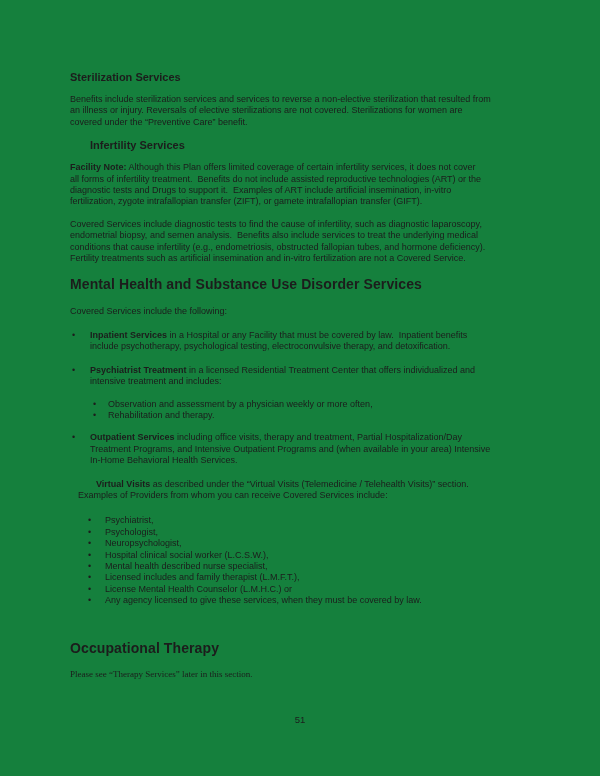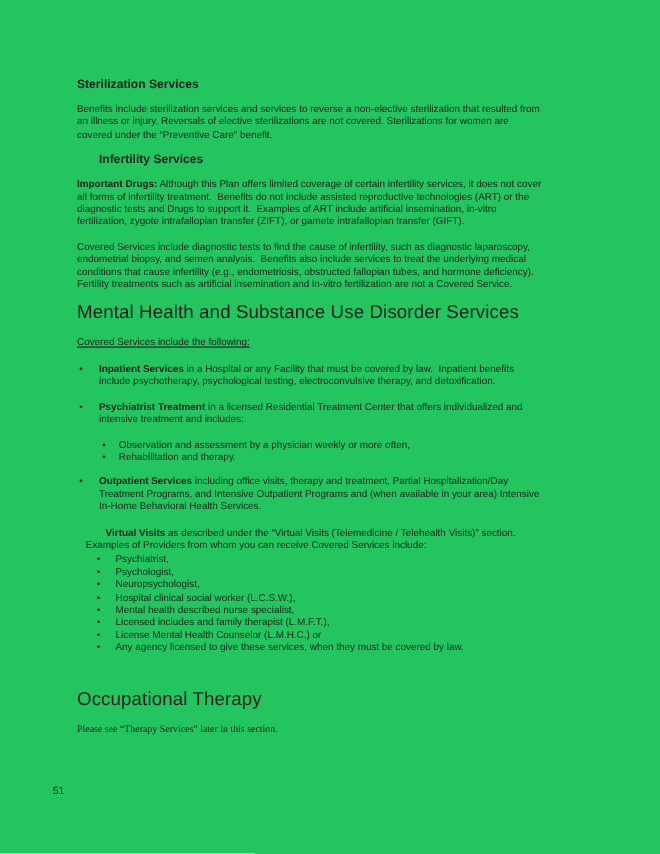--- a/index.html
+++ b/index.html
@@ -1,80 +1,80 @@
 <!DOCTYPE html>
 <html><head>
 <meta charset="utf-8">
 <style>
   html,body{margin:0;padding:0;background:#e8e8e8;}
   .page{
     position:relative;
     width:600px;height:776px;
     margin:0 auto;
-    background:#22c55e;
+    background:#15803d;
     box-sizing:border-box;
     padding:71px 52px 0 70px;
     overflow:hidden;
     font-family:"Liberation Sans","DejaVu Sans",sans-serif;
     color:#1c1c1c;
   }
   .h-small{
     font-size:11px;line-height:13px;font-weight:bold;
     margin:0 0 10px 0;
   }
   .h-small.mt3{margin-top:3px;padding-left:20px;}
   .h-big{
-    font-size:17px;line-height:18px;font-weight:normal;
+    font-size:14px;line-height:18px;font-weight:bold;
     margin:9px 0 13px 0;letter-spacing:.1px;
   }
   .h-big.ot{margin-top:32px;margin-bottom:12px;}
   .body{
     font-size:9px;line-height:11.4px;
     margin:0 0 11px 0;
     white-space:pre;
   }
-  .mb12{margin-bottom:12px;text-decoration:underline;}
-  .mb2{margin-bottom:2px;}
+  .mb12{margin-bottom:12px;}
+  .mb2{margin-bottom:14px;}
   .mb10{margin-bottom:10px;font-family:Liberation Serif, serif;}
   .vv{margin-left:8px;text-indent:18px;}
   b{font-weight:bold;}
   .li{
     display:flex;align-items:flex-start;
     font-size:9px;line-height:11.4px;
   }
   .li .mk{flex:0 0 auto;white-space:pre;}
   .li .txt{flex:1 1 auto;white-space:pre;}
   .l1{margin-left:2px;}
   .l1 .mk{width:18px;}
   .l1{margin-bottom:12px;}
   .l1.mb11{margin-bottom:11px;}
   .l2{margin-left:23px;margin-bottom:0;}
   .l2 .mk{width:15px;}
   .l3{margin-left:18px;margin-bottom:0;}
   .l3 .mk{width:17px;}
   .subgroup{margin-bottom:11px;}
   .pageno{
     position:absolute;left:0;right:0;top:714px;
-    text-align:left;font-size:9.5px;color:#1c1c1c;margin-left:48px;
+    text-align:center;font-size:9.5px;color:#1c1c1c;
   }
 </style>
 </head>
 <body>
 
 <div class="page">
 
   <div class="h-small">Sterilization Services</div>
 
   <p class="body">Benefits include sterilization services and services to reverse a non-elective sterilization that resulted from
 an illness or injury. Reversals of elective sterilizations are not covered. Sterilizations for women are
 covered under the “Preventive Care” benefit.</p>
 
   <div class="h-small mt3">Infertility Services</div>
 
-  <p class="body"><b>Important Drugs:</b><span> Although this Plan offers limited coverage of certain infertility services, it does not cover
+  <p class="body"><b>Facility Note:</b><span> Although this Plan offers limited coverage of certain infertility services, it does not cover
 all forms of infertility treatment.  Benefits do not include assisted reproductive technologies (ART) or the
 diagnostic tests and Drugs to support it.  Examples of ART include artificial insemination, in-vitro
 fertilization, zygote intrafallopian transfer (ZIFT), or gamete intrafallopian transfer (GIFT).</span></p>
 
   <p class="body">Covered Services include diagnostic tests to find the cause of infertility, such as diagnostic laparoscopy,
 endometrial biopsy, and semen analysis.  Benefits also include services to treat the underlying medical
 conditions that cause infertility (e.g., endometriosis, obstructed fallopian tubes, and hormone deficiency).
 Fertility treatments such as artificial insemination and in-vitro fertilization are not a Covered Service.</p>
 
   <div class="h-big">Mental Health and Substance Use Disorder Services</div>

